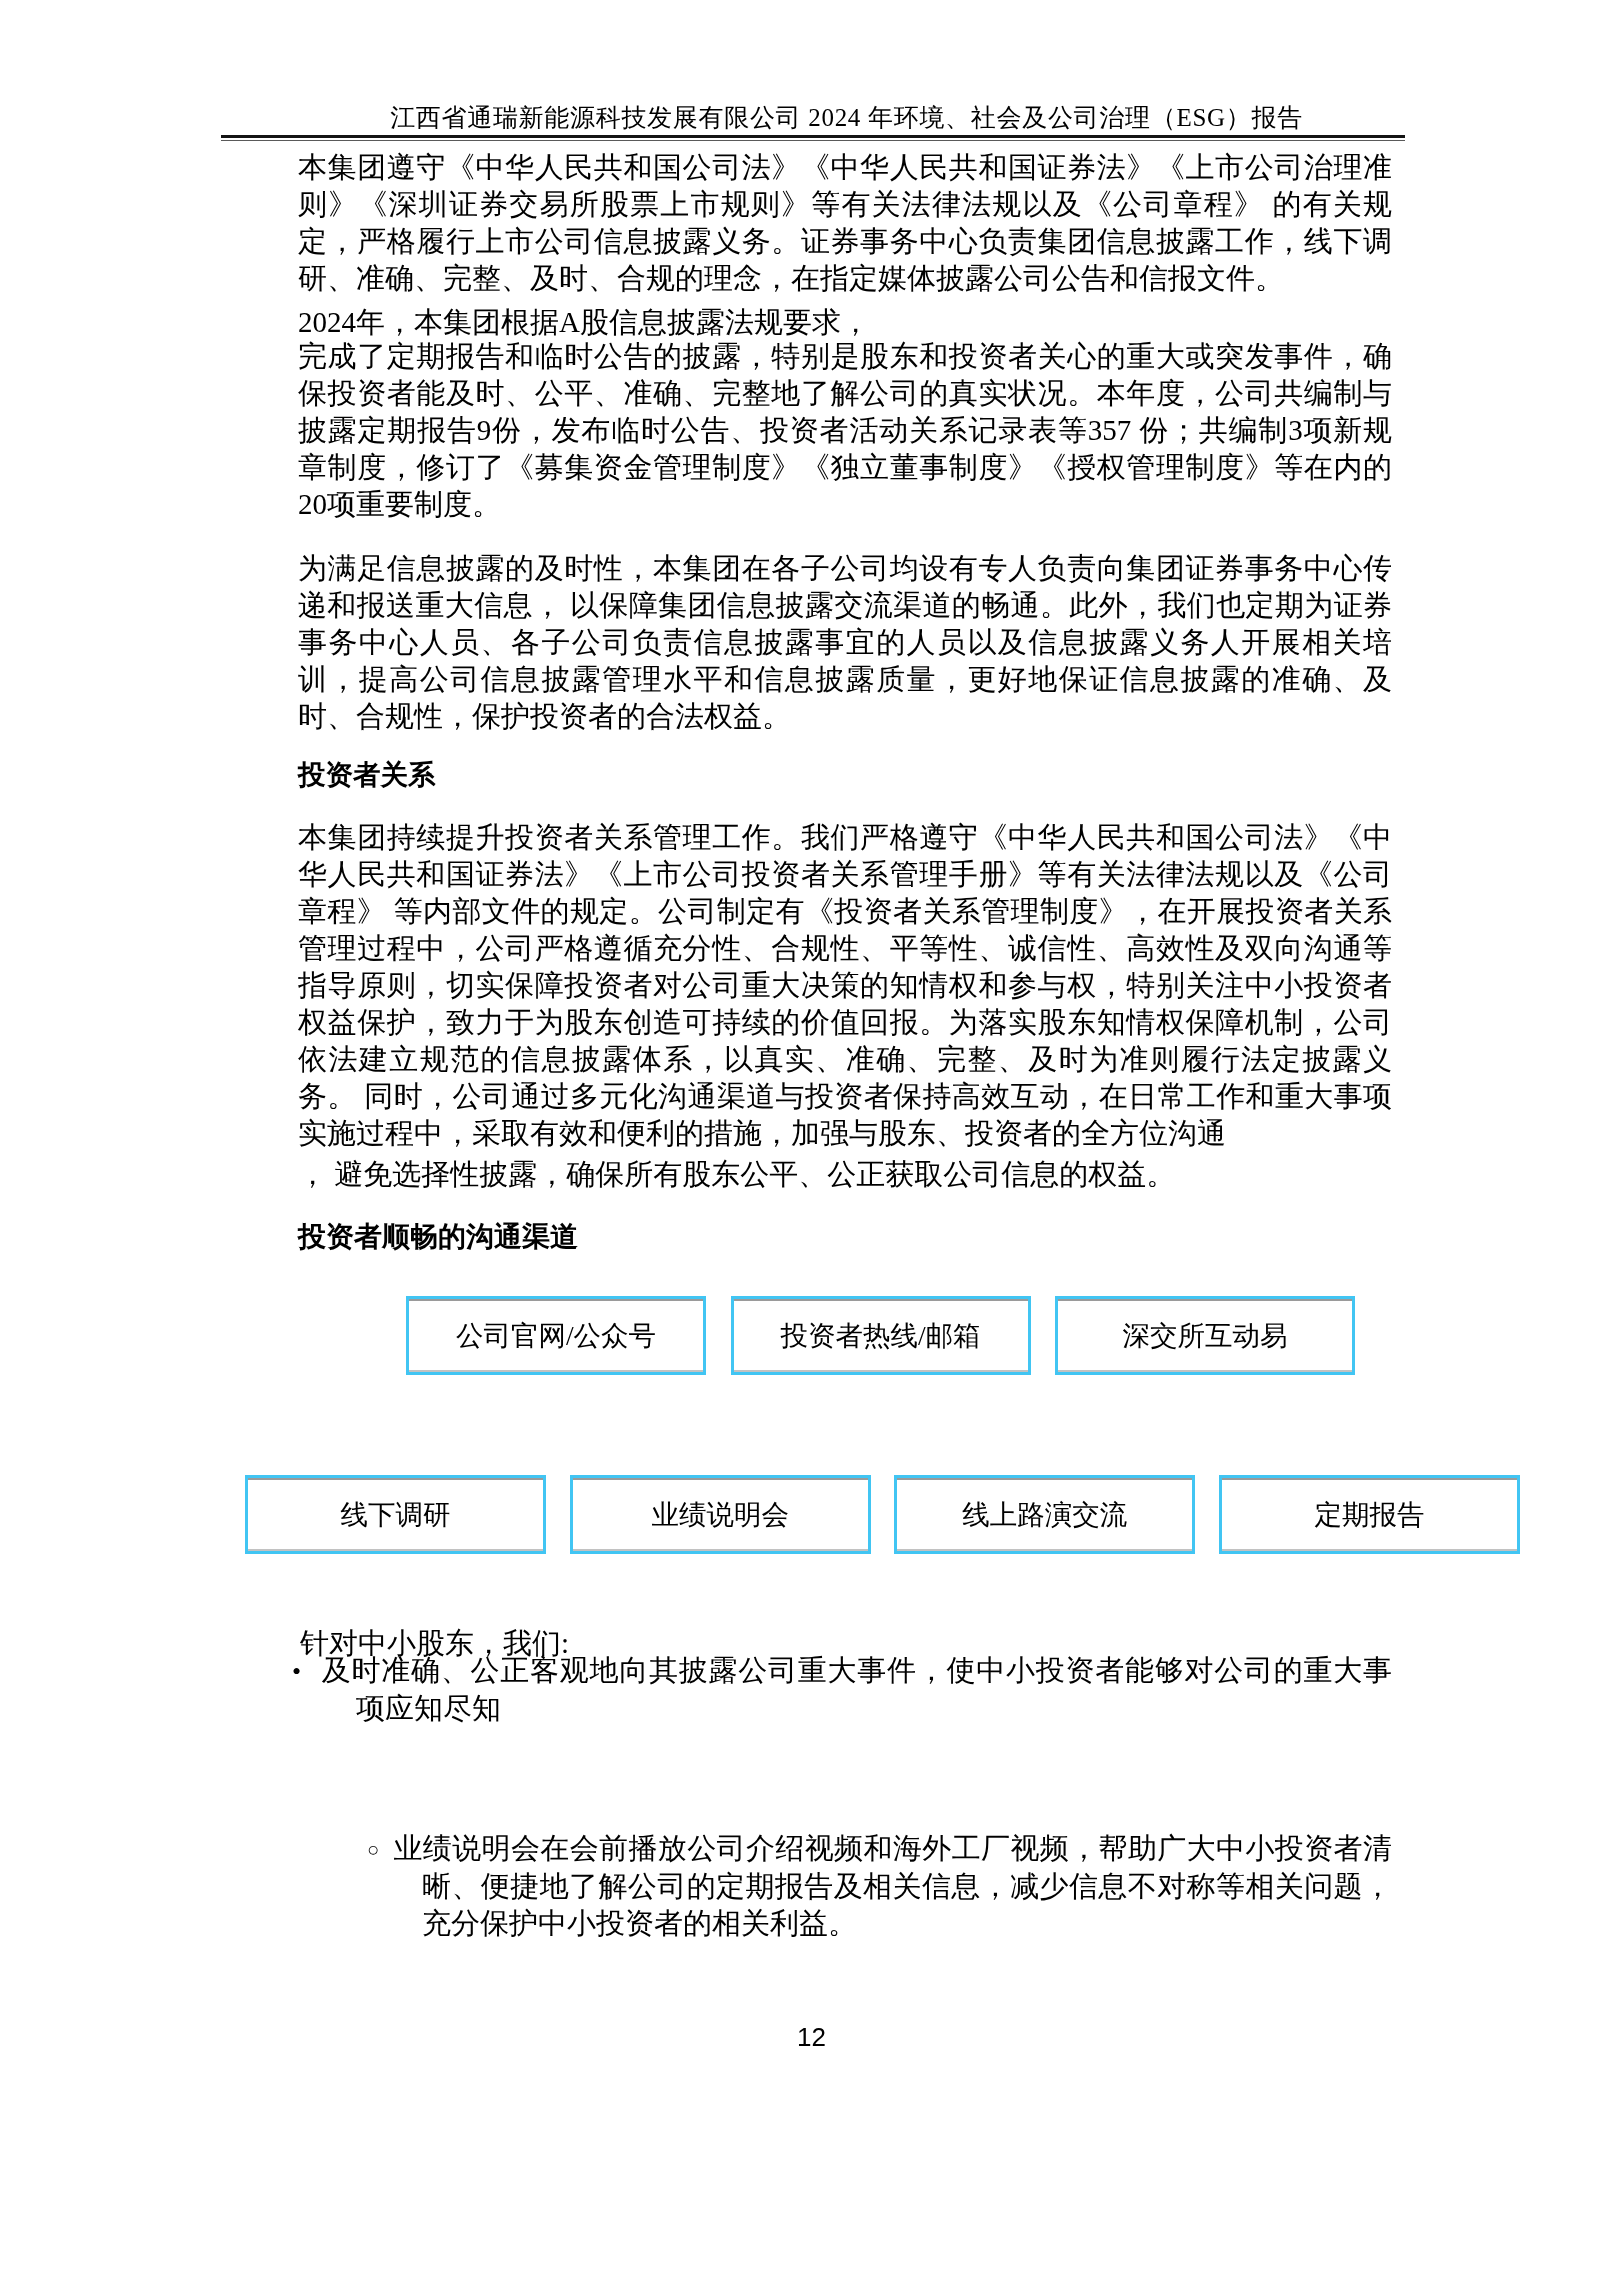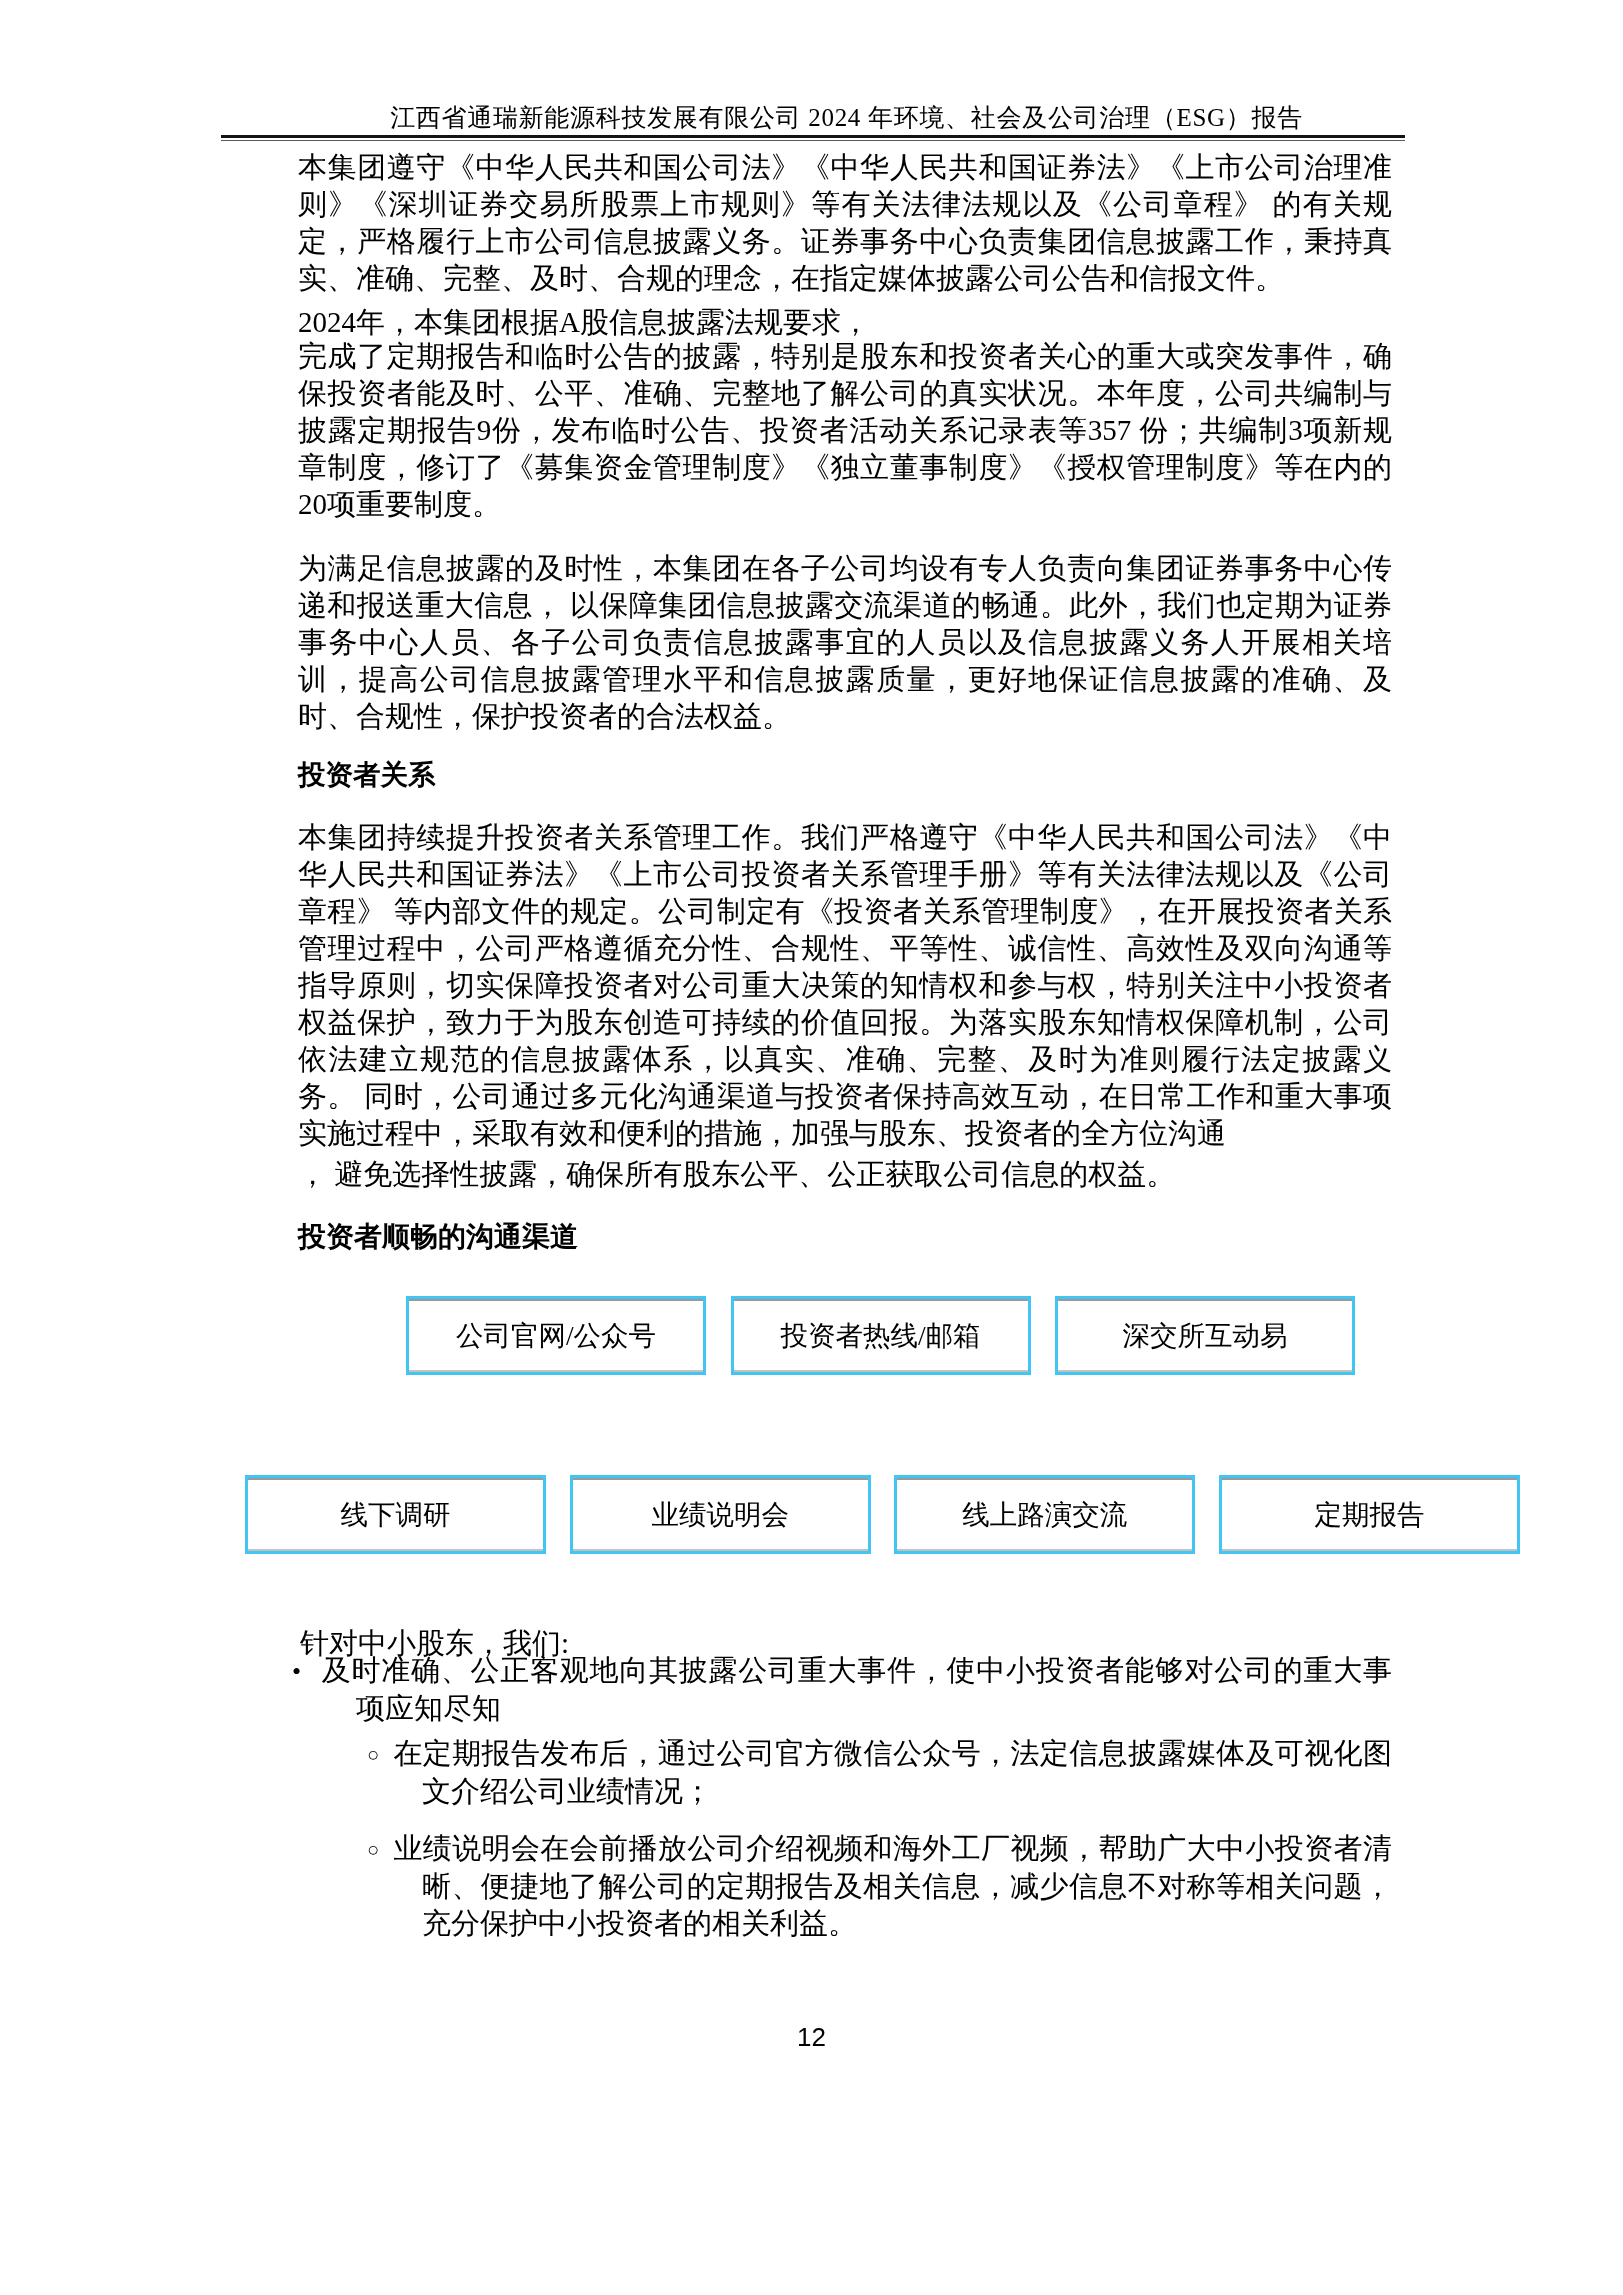--- a/index.html
+++ b/index.html
@@ -94,21 +94,21 @@
 <body>
 
 <div class="page">
 
   <div class="header-title">江西省通瑞新能源科技发展有限公司 2024 年环境、社会及公司治理（ESG）报告</div>
   <div class="header-rule">
     <div class="rule-thick"></div>
     <div class="rule-thin"></div>
   </div>
 
-  <div class="para p1-intro">本集团遵守《中华人民共和国公司法》《中华人民共和国证券法》《上市公司治理准则》《深圳证券交易所股票上市规则》等有关法律法规以及《公司章程》 的有关规定，严格履行上市公司信息披露义务。证券事务中心负责集团信息披露工作，秉持真实、准确、完整、及时、合规的理念，在指定媒体披露公司公告和信报文件。</div>
+  <div class="para p1-intro">本集团遵守《中华人民共和国公司法》《中华人民共和国证券法》《上市公司治理准则》《深圳证券交易所股票上市规则》等有关法律法规以及《公司章程》 的有关规定，严格履行上市公司信息披露义务。证券事务中心负责集团信息披露工作，线下调研、准确、完整、及时、合规的理念，在指定媒体披露公司公告和信报文件。</div>
   <div class="para p1-2024">2024年，本集团根据A股信息披露法规要求，</div>
   <div class="para p1-rest">完成了定期报告和临时公告的披露，特别是股东和投资者关心的重大或突发事件，确保投资者能及时、公平、准确、完整地了解公司的真实状况。本年度，公司共编制与披露定期报告9份，发布临时公告、投资者活动关系记录表等357 份；共编制3项新规章制度，修订了《募集资金管理制度》《独立董事制度》《授权管理制度》等在内的20项重要制度。</div>
   <div class="para p2">为满足信息披露的及时性，本集团在各子公司均设有专人负责向集团证券事务中心传递和报送重大信息， 以保障集团信息披露交流渠道的畅通。此外，我们也定期为证券事务中心人员、各子公司负责信息披露事宜的人员以及信息披露义务人开展相关培训，提高公司信息披露管理水平和信息披露质量，更好地保证信息披露的准确、及时、合规性，保护投资者的合法权益。</div>
 
   <div class="ir-heading">投资者关系</div>
   <div class="para p3-cont">， 避免选择性披露，确保所有股东公平、公正获取公司信息的权益。</div>
   <div class="para p3">本集团持续提升投资者关系管理工作。我们严格遵守《中华人民共和国公司法》《中华人民共和国证券法》《上市公司投资者关系管理手册》等有关法律法规以及《公司章程》 等内部文件的规定。公司制定有《投资者关系管理制度》，在开展投资者关系管理过程中，公司严格遵循充分性、合规性、平等性、诚信性、高效性及双向沟通等指导原则，切实保障投资者对公司重大决策的知情权和参与权，特别关注中小投资者权益保护，致力于为股东创造可持续的价值回报。为落实股东知情权保障机制，公司依法建立规范的信息披露体系，以真实、准确、完整、及时为准则履行法定披露义务。 同时，公司通过多元化沟通渠道与投资者保持高效互动，在日常工作和重大事项实施过程中，采取有效和便利的措施，加强与股东、投资者的全方位沟通</div>
 
   <div class="channels-title">投资者顺畅的沟通渠道</div>
 
@@ -138,23 +138,20 @@
       <span>定期报告</span>
     </div>
   </div>
 
   <div class="minority-intro">针对中小股东，我们:</div>
 
   <div class="bullet-item bullet-l1">
     <span class="marker marker-dot">•</span><span>及时准确、公正客观地向其披露公司重大事件，使中小投资者能够对公司的重大事项应知尽知</span>
   </div>
 
-  <div class="sub-bullet sub-1">
-    <span class="marker marker-circle">○</span><span>在定期报告发布后，通过公司官方微信公众号，法定信息披露媒体及可视化图文介绍公司业绩情况；</span>
-  </div>
 
   <div class="sub-bullet sub-2">
     <span class="marker marker-circle">○</span><span>业绩说明会在会前播放公司介绍视频和海外工厂视频，帮助广大中小投资者清晰、便捷地了解公司的定期报告及相关信息，减少信息不对称等相关问题，充分保护中小投资者的相关利益。</span>
   </div>
 
   <div class="page-number">12</div>
 
 </div>
 
 

